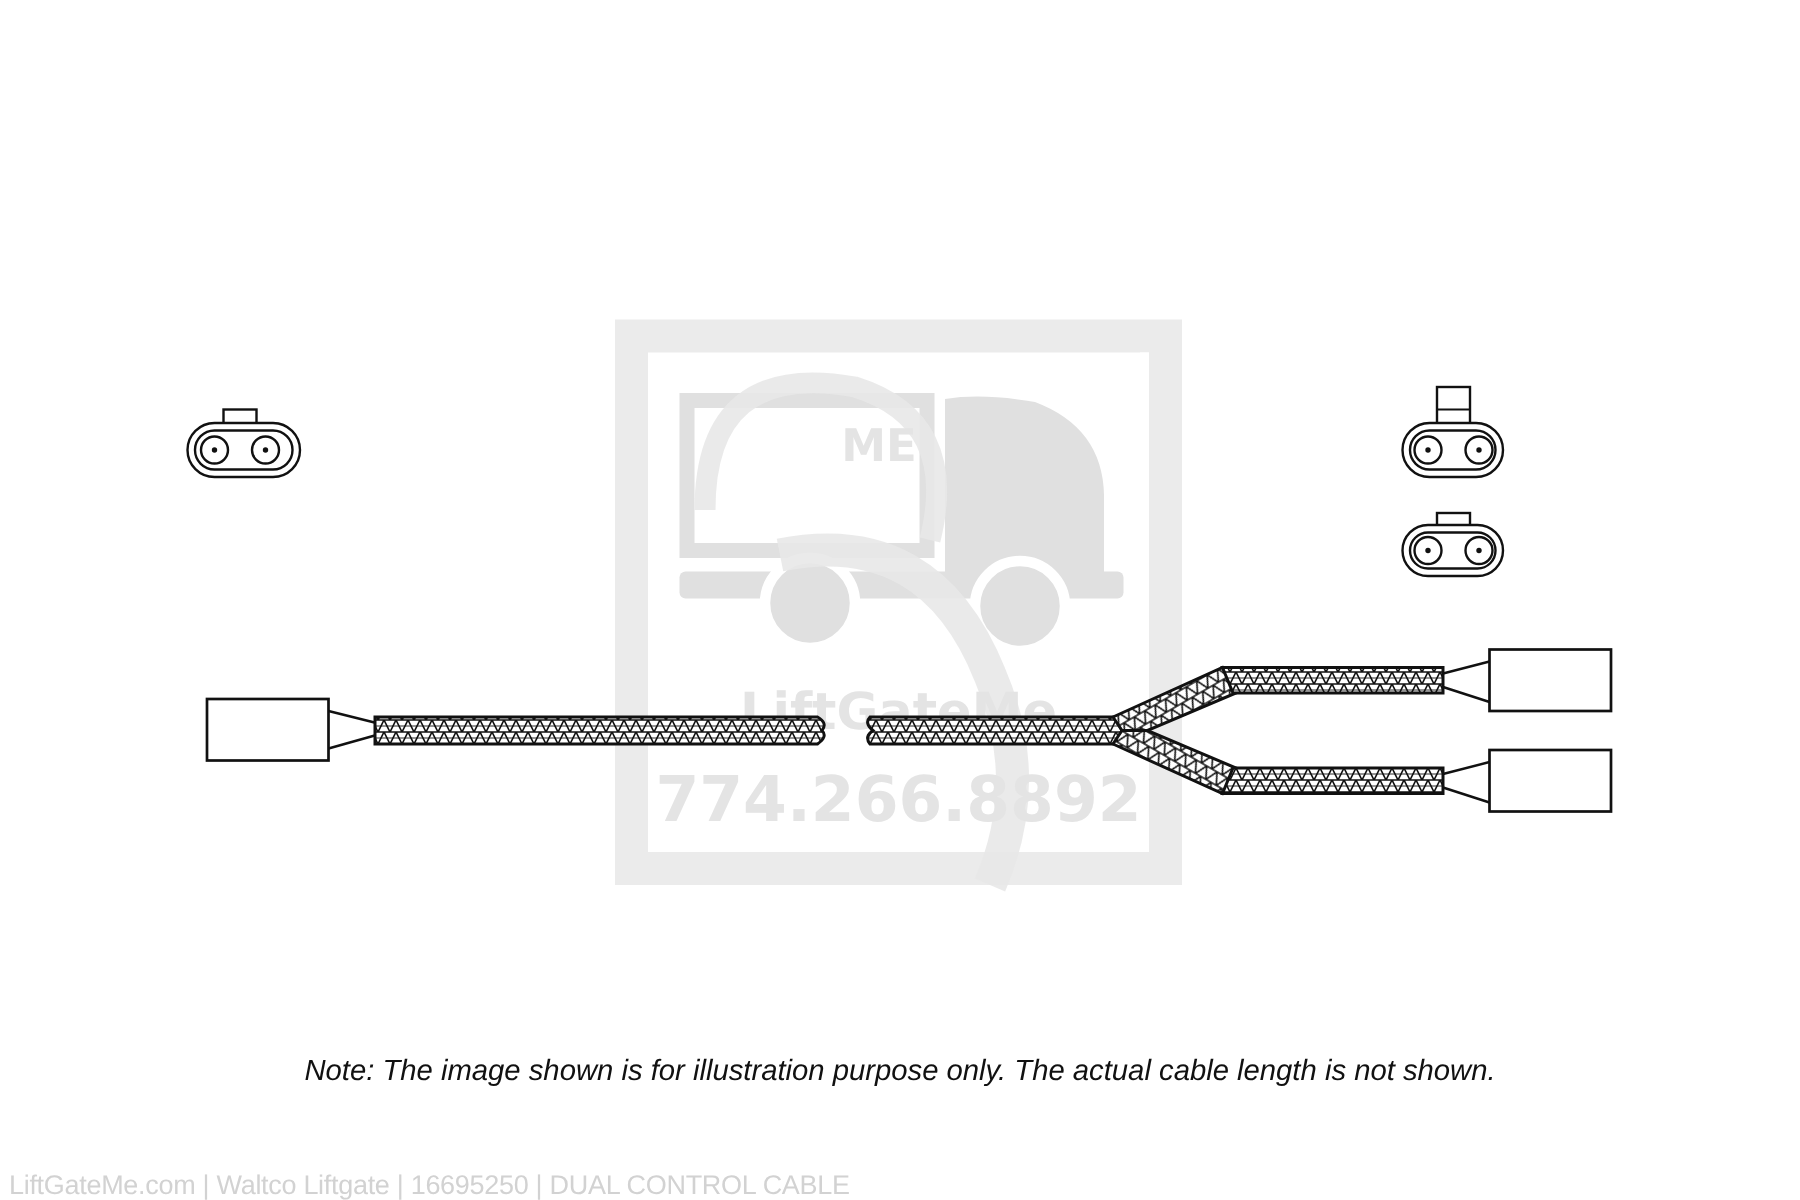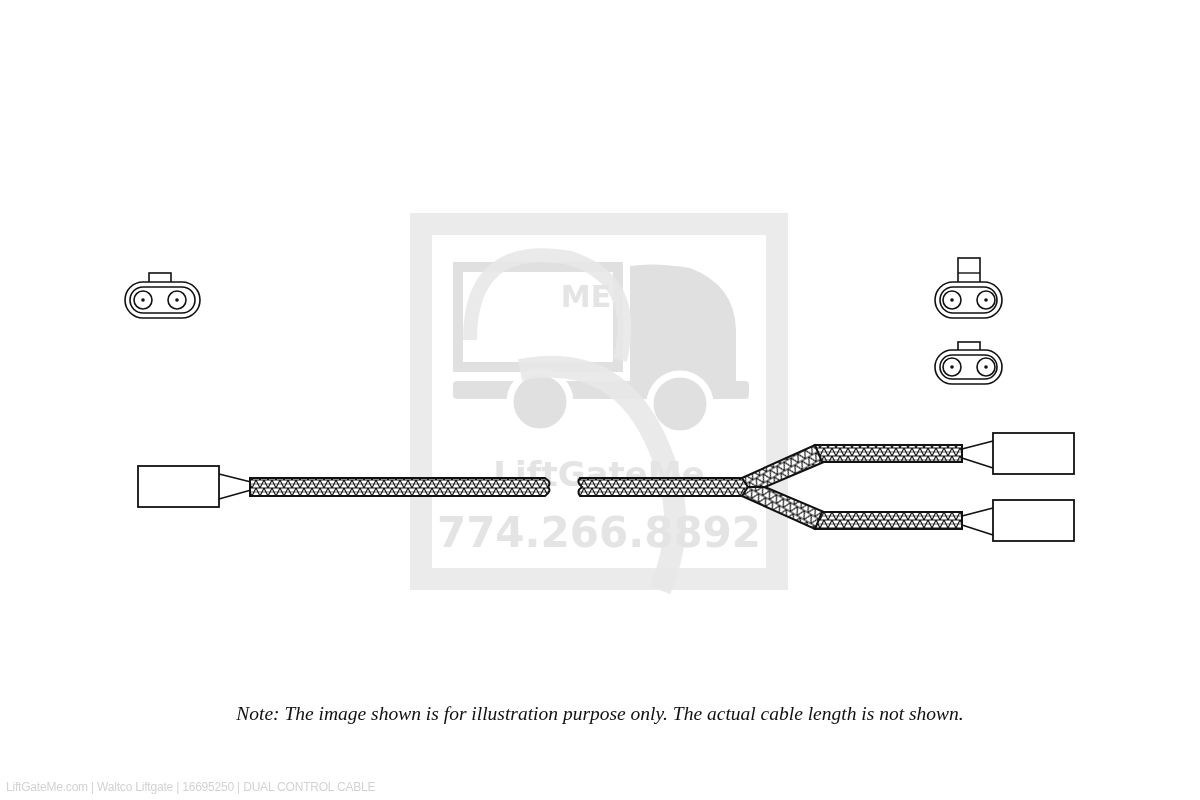--- a/index.html
+++ b/index.html
@@ -1,25 +1,25 @@
 <!DOCTYPE html>
 <html><head>
 <meta charset="utf-8">
 <style>
   html, body { margin: 0; padding: 0; background: #ffffff; }
   body { width: 1200px; height: 800px; position: relative; overflow: hidden; font-family: "Liberation Sans", sans-serif; }
   #canvas { position: absolute; left: 0; top: 0; }
   .note {
     position: absolute; left: 0; width: 1200px; top: 703px;
-    text-align: center; font-family: Liberation Serif, serif; font-style: italic;
+    text-align: center; font-family: Liberation Sans, sans-serif; font-style: italic;
     font-size: 19.5px; color: #111111; letter-spacing: 0px;
   }
   .footer {
     position: absolute; left: 6px; top: 780px;
-    font-family: "Liberation Sans", sans-serif; font-size: 12px; color: #d2d2d2; letter-spacing: -0.2px;
+    font-family: "Liberation Sans", sans-serif; font-size: 18px; color: #d2d2d2; letter-spacing: -0.2px;
   }
   .wm-text {
     font-family: "DejaVu Sans", sans-serif; font-weight: bold; fill: #e4e4e4;
   }
 </style>
 </head>
 <body>
 
 <svg id="canvas" width="1200" height="800" viewBox="0 0 1200 800">
   <defs>

